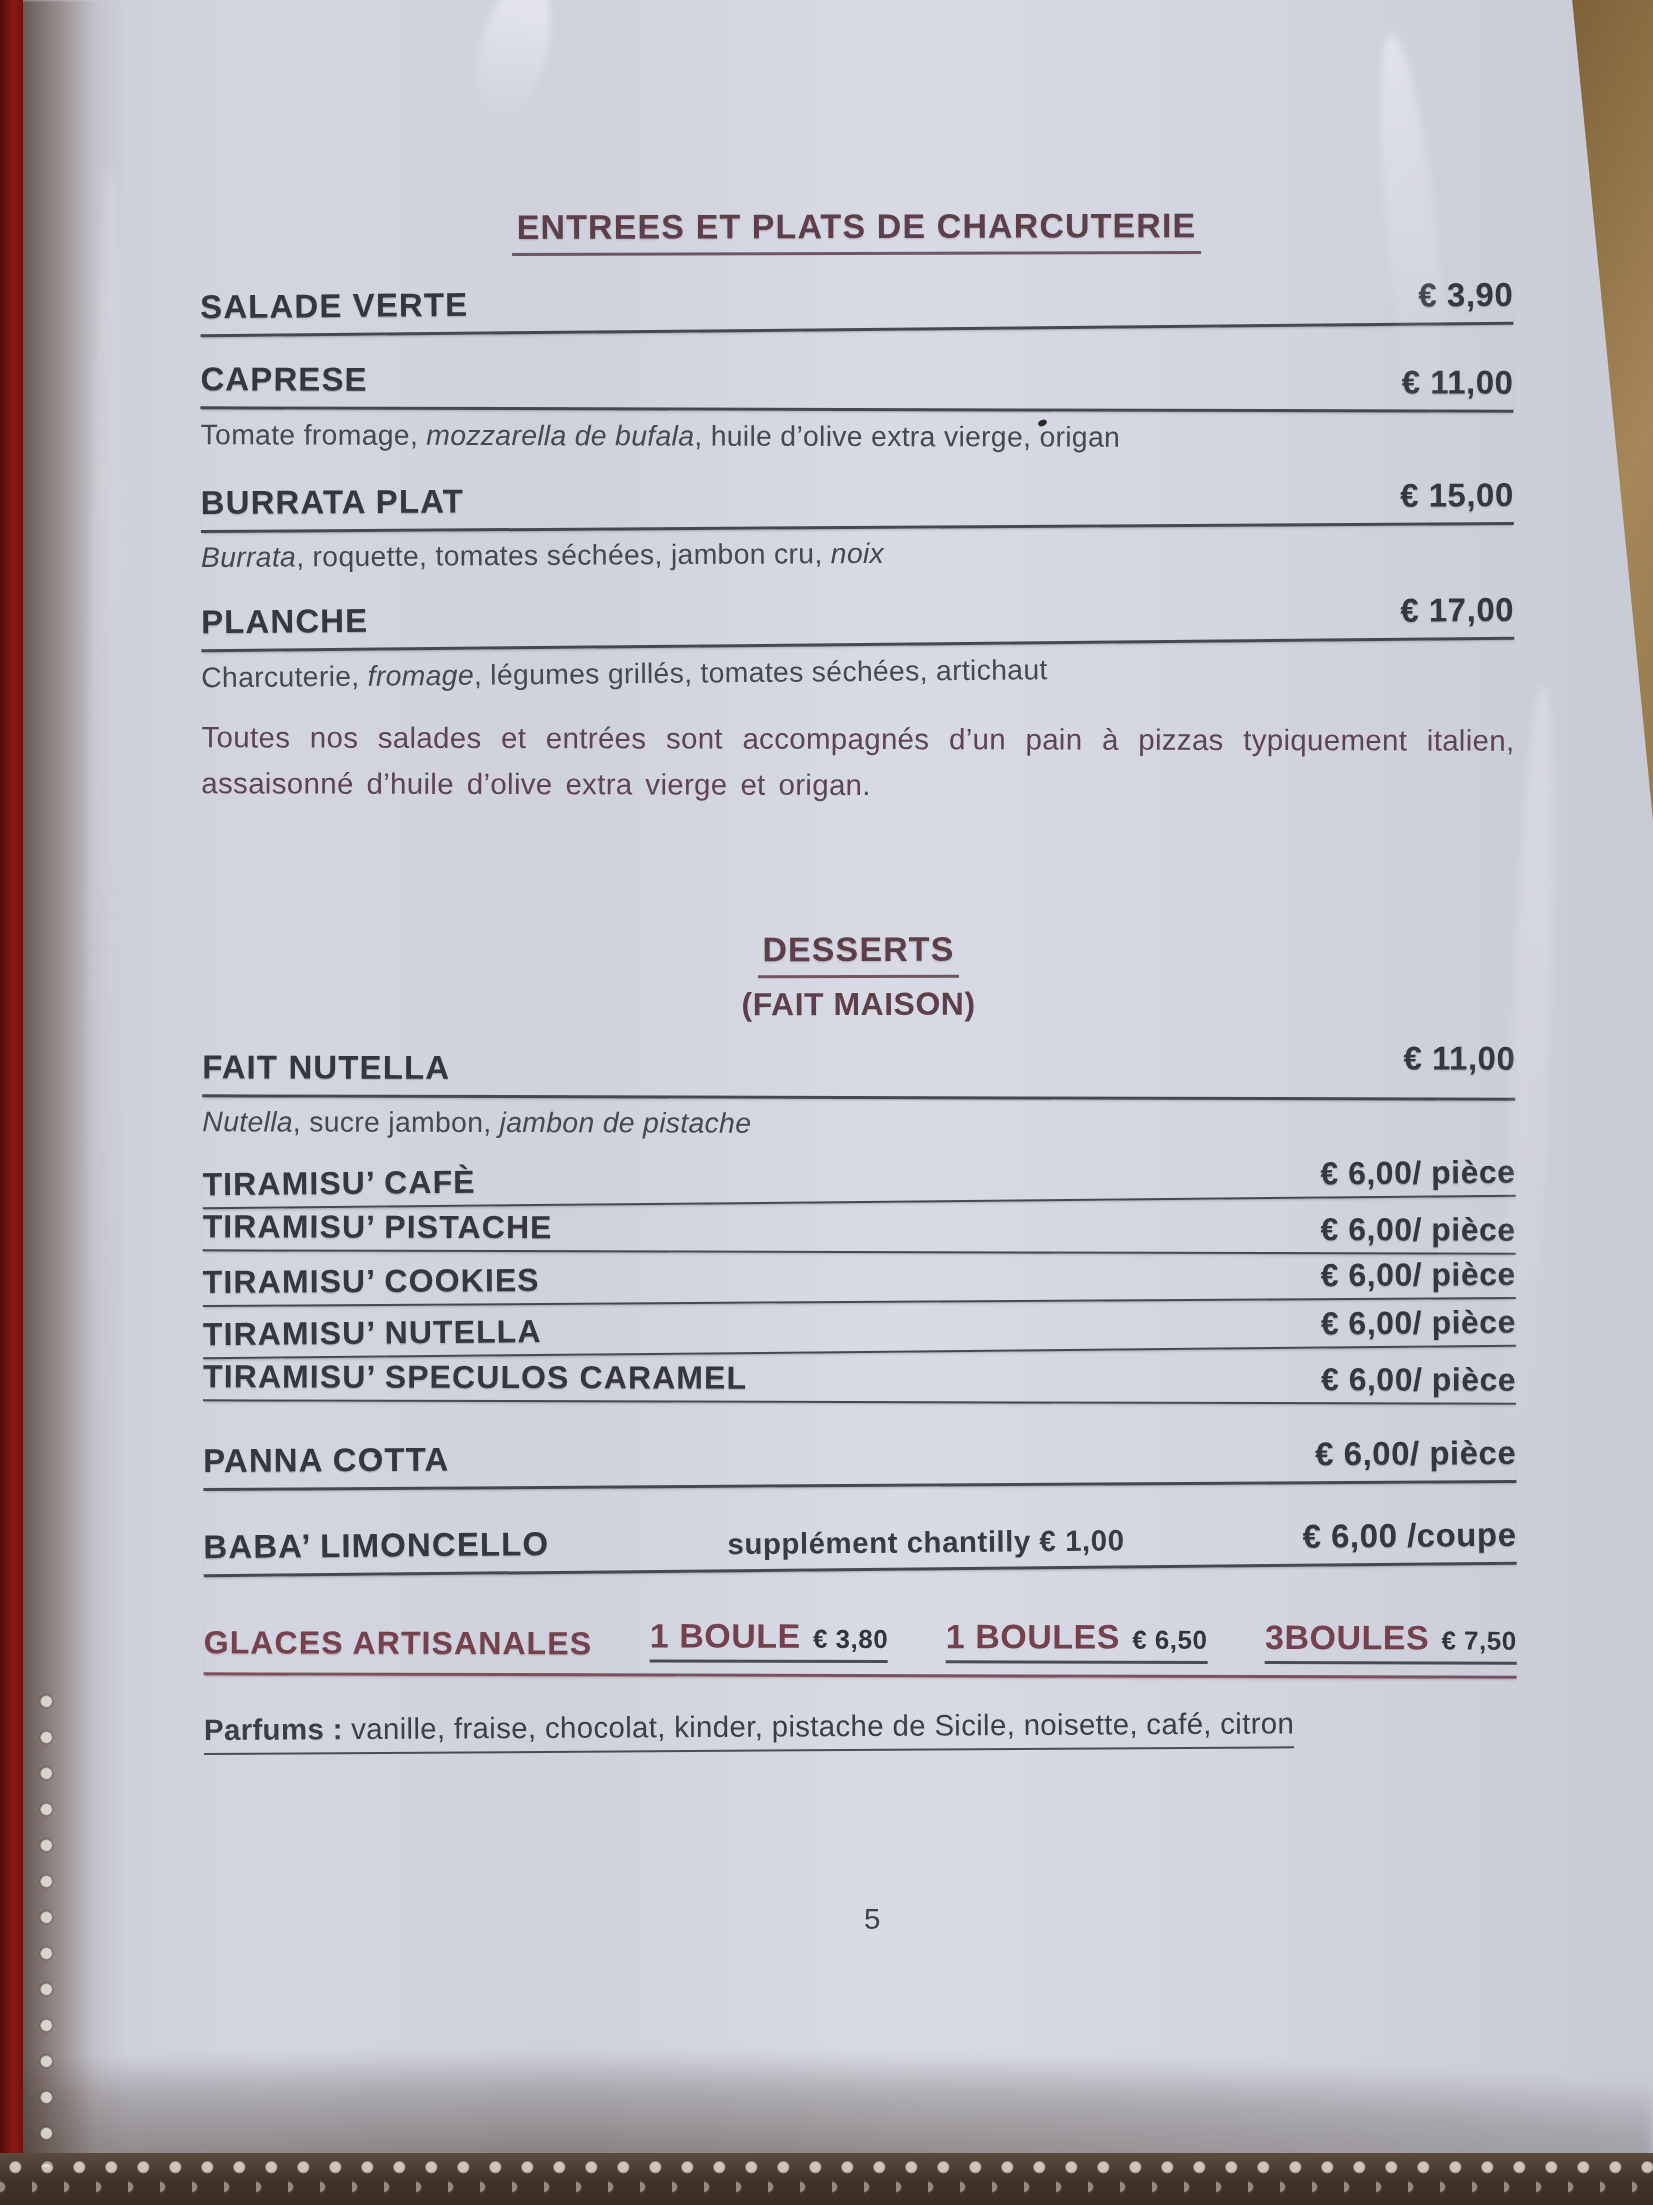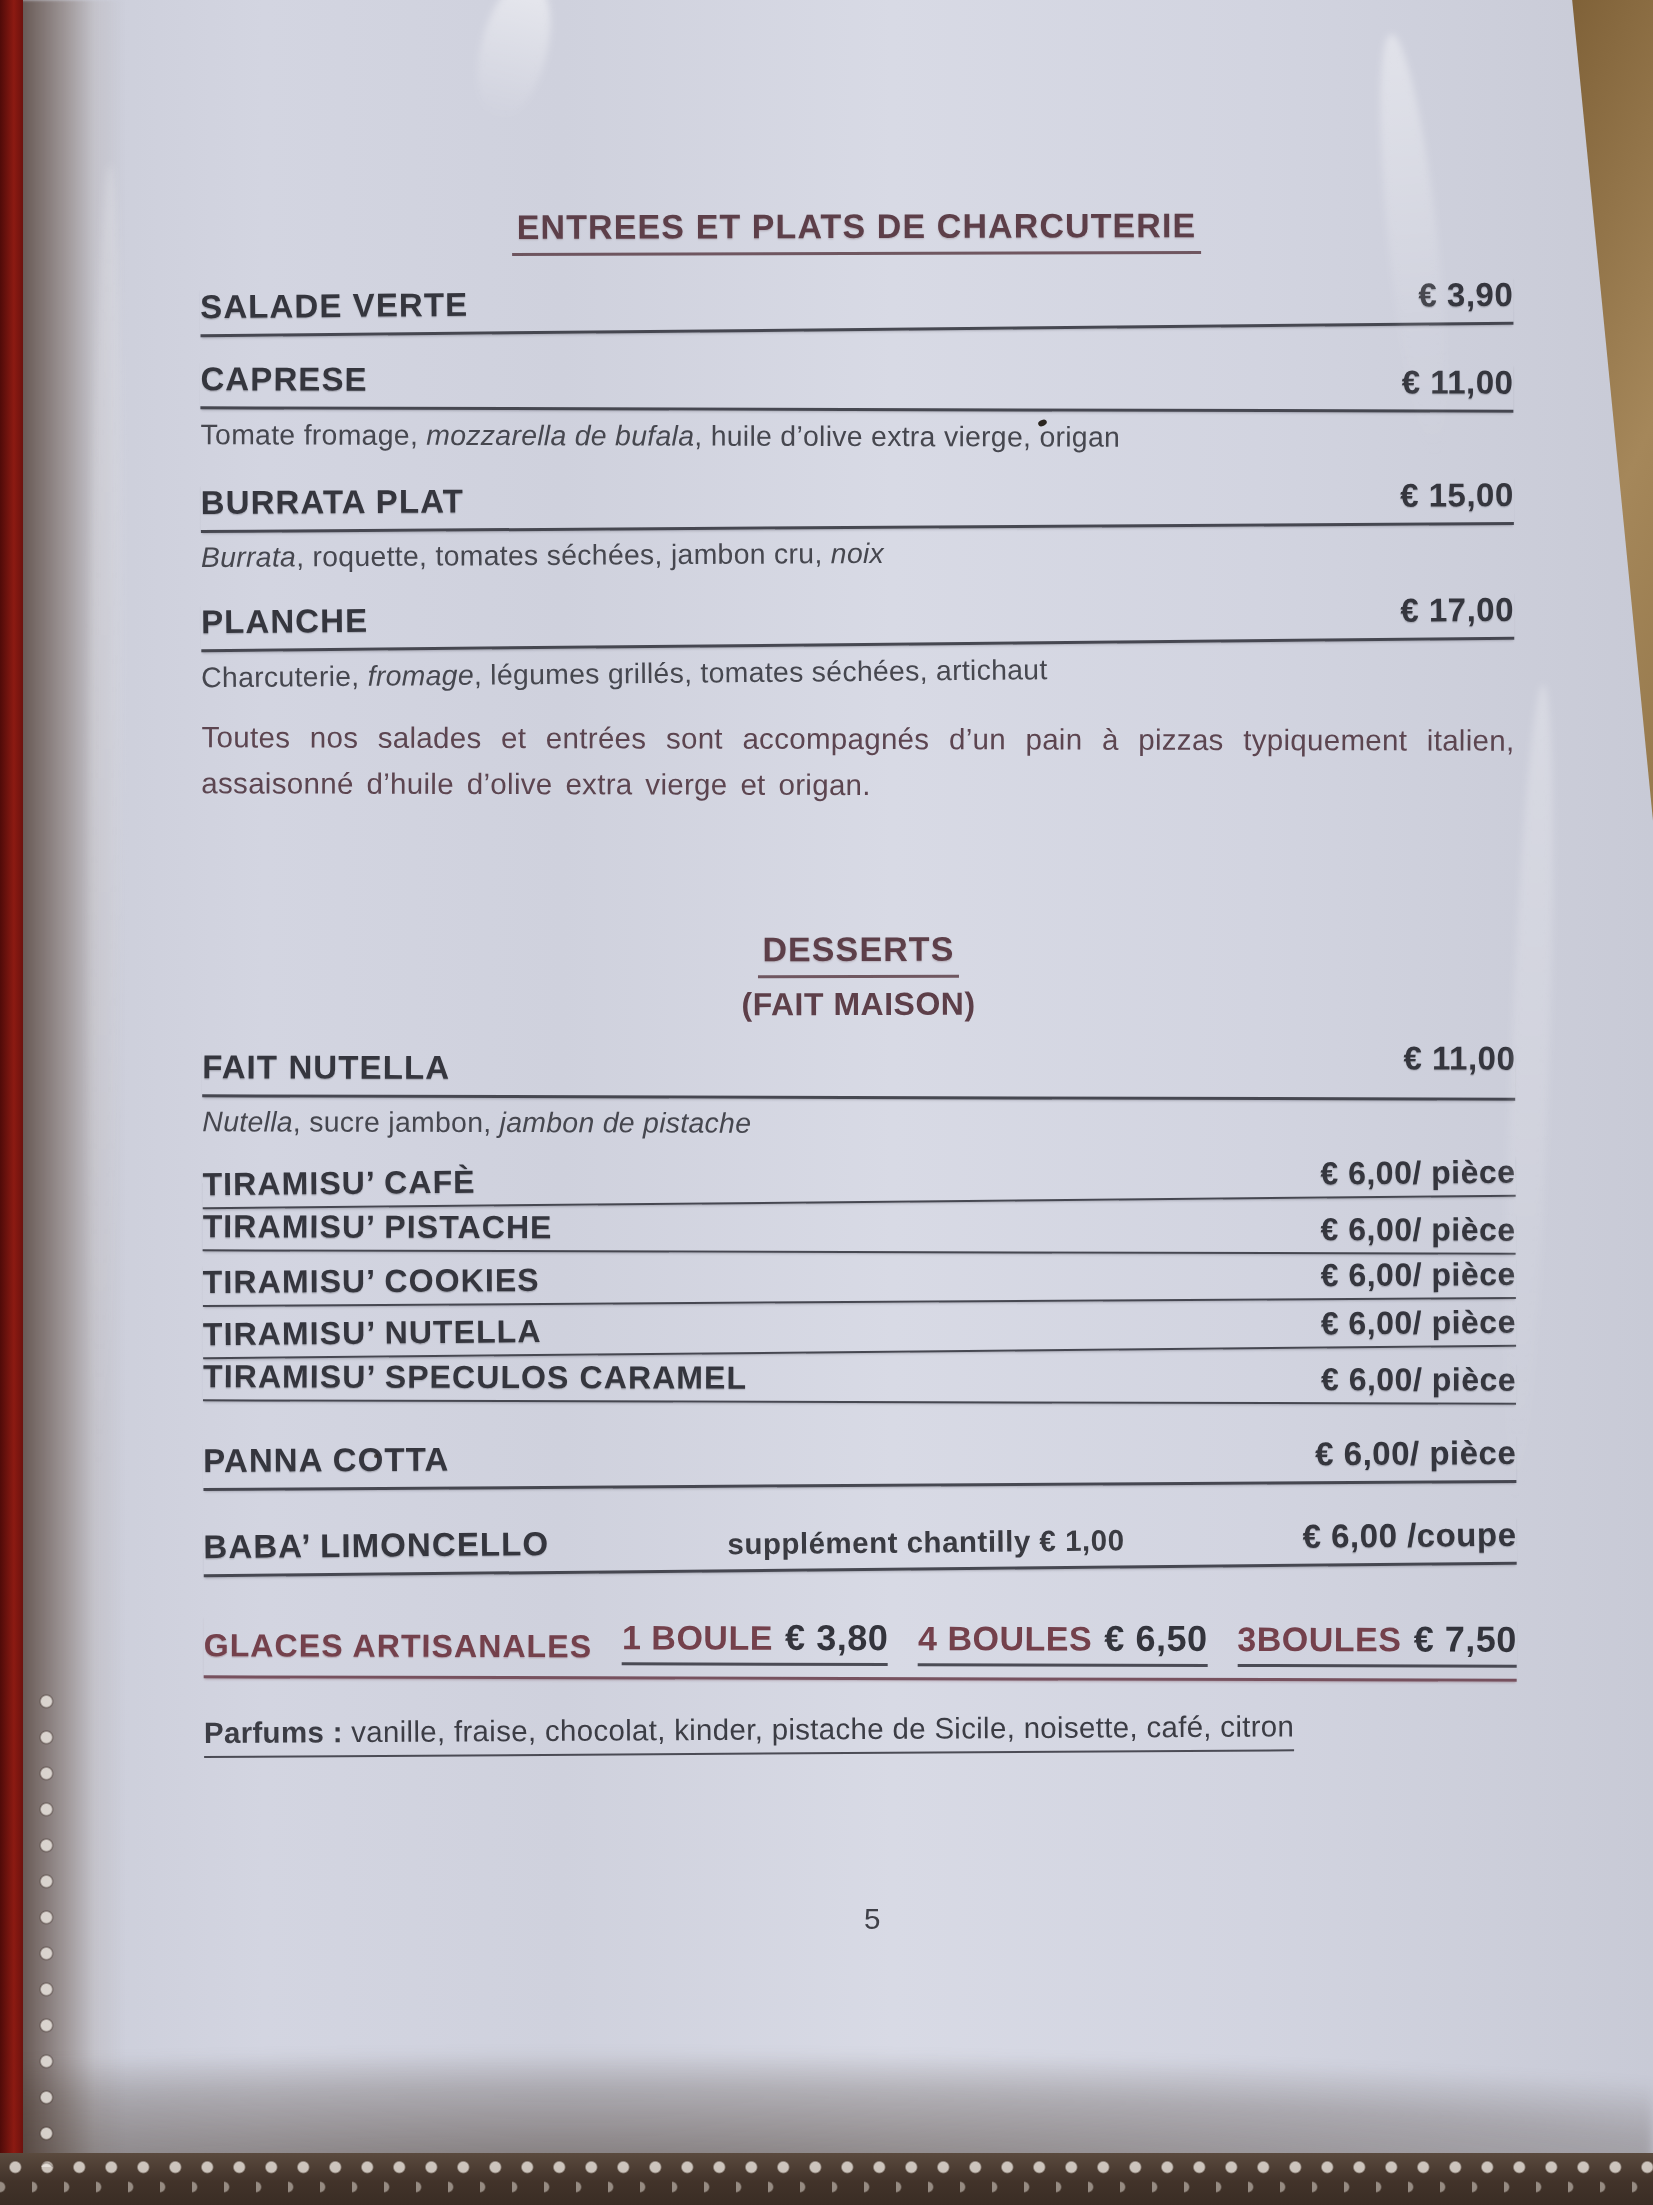--- a/index.html
+++ b/index.html
@@ -80,21 +80,21 @@
   .gap-baba{height:35px;}
   .gap-glaces{height:46px;}
 
   .glaces-row{display:flex;justify-content:space-between;align-items:flex-end;
     border-bottom:3.3px solid rgba(109,67,80,.9);padding-bottom:11px;
     box-shadow:0 2.2px 2.2px -1.1px rgba(109,67,80,.3);}
   .glaces-label{font-size:32px;font-weight:700;letter-spacing:1.1px;color:#74414c;white-space:nowrap;
     text-shadow:0 1.1px 1.1px rgba(116,65,76,.3);}
   .pair{white-space:nowrap;border-bottom:3.3px solid rgba(50,51,60,.85);padding-bottom:4.4px;}
   .qty{font-size:34px;font-weight:700;letter-spacing:0.5px;color:#74414c;}
-  .gprice{font-size:36px;font-weight:700;letter-spacing:0.5px;color:#33343c;margin-left:9.8px;}
+  .gprice{font-size:26px;font-weight:700;letter-spacing:0.5px;color:#33343c;margin-left:9.8px;}
 
   .parfums{margin:32px 0 0;font-size:29.5px;color:#3c3d45;letter-spacing:0.3px;}
   .parfums .line{display:inline-block;border-bottom:2.7px solid rgba(50,51,60,.85);padding-bottom:5.5px;}
   .parf-label{font-weight:700;}
 
   .page-number{position:absolute;left:864px;top:1902px;font-size:29.5px;color:#3f4048;z-index:4;}
 </style>
 </head>
 <body>
 
@@ -215,21 +215,21 @@
 
   <div class="gap-glaces"></div>
 
   <div class="glaces-row t2">
     <span class="glaces-label">GLACES ARTISANALES</span>
     <span class="pair">
       <span class="qty">1 BOULE</span>
       <span class="gprice">€ 3,80</span>
     </span>
     <span class="pair">
-      <span class="qty">4 BOULES</span>
+      <span class="qty">1 BOULES</span>
       <span class="gprice">€ 6,50</span>
     </span>
     <span class="pair">
       <span class="qty">3BOULES</span>
       <span class="gprice">€ 7,50</span>
     </span>
   </div>
 
   <p class="parfums t3">
     <span class="line">

